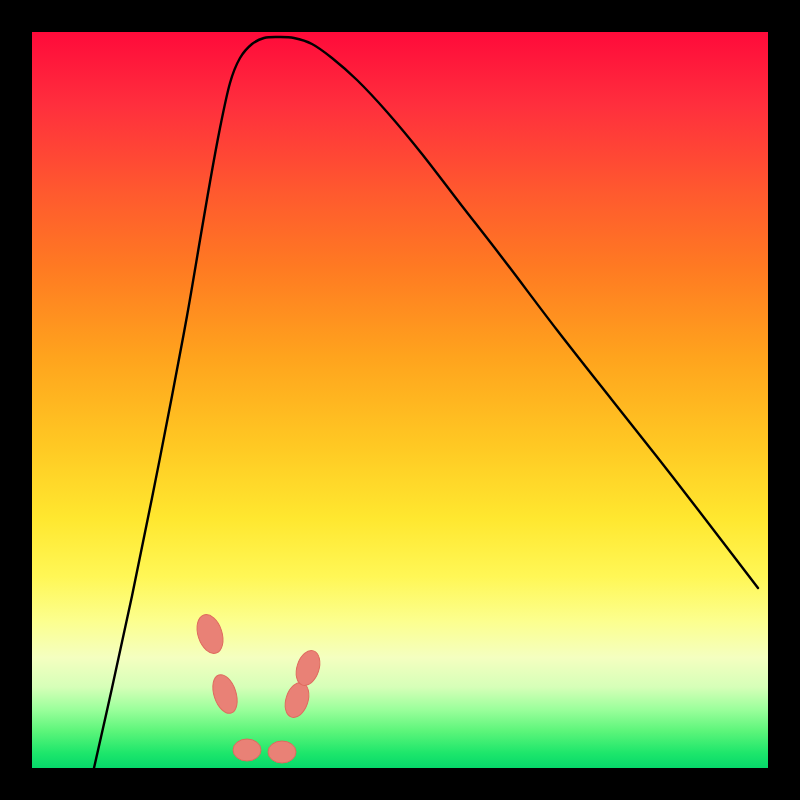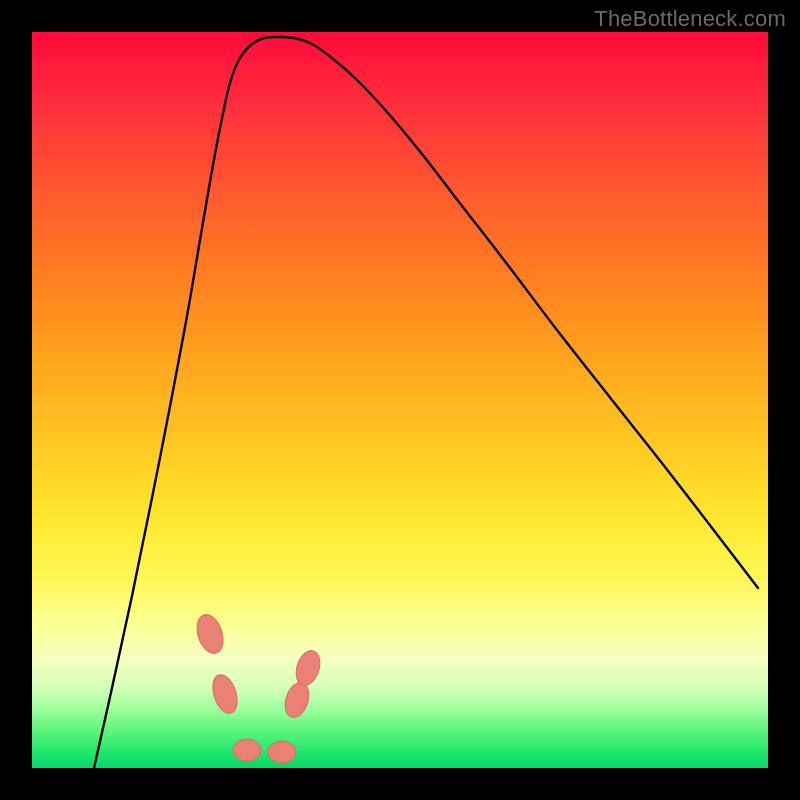--- a/index.html
+++ b/index.html
@@ -71,14 +71,13 @@
     <g id="markers-group">
         <ellipse cx="178" cy="602" rx="12" ry="20" transform="rotate(-18 178 602)" fill="#e98176" stroke="#df6a5e" stroke-width="1"></ellipse>
         <ellipse cx="193" cy="662" rx="11" ry="20" transform="rotate(-18 193 662)" fill="#e98176" stroke="#df6a5e" stroke-width="1"></ellipse>
         <ellipse cx="215" cy="718" rx="14" ry="11" fill="#e98176" stroke="#df6a5e" stroke-width="1"></ellipse>
         <ellipse cx="250" cy="720" rx="14" ry="11" fill="#e98176" stroke="#df6a5e" stroke-width="1"></ellipse>
         <ellipse cx="265" cy="668" rx="11" ry="18" transform="rotate(18 265 668)" fill="#e98176" stroke="#df6a5e" stroke-width="1"></ellipse>
         <ellipse cx="276" cy="636" rx="11" ry="18" transform="rotate(18 276 636)" fill="#e98176" stroke="#df6a5e" stroke-width="1"></ellipse>
       </g>
   </svg>
 
-  <div class="attribution">TheBottleneck.com</div>
 </div>
 
 </body></html>

